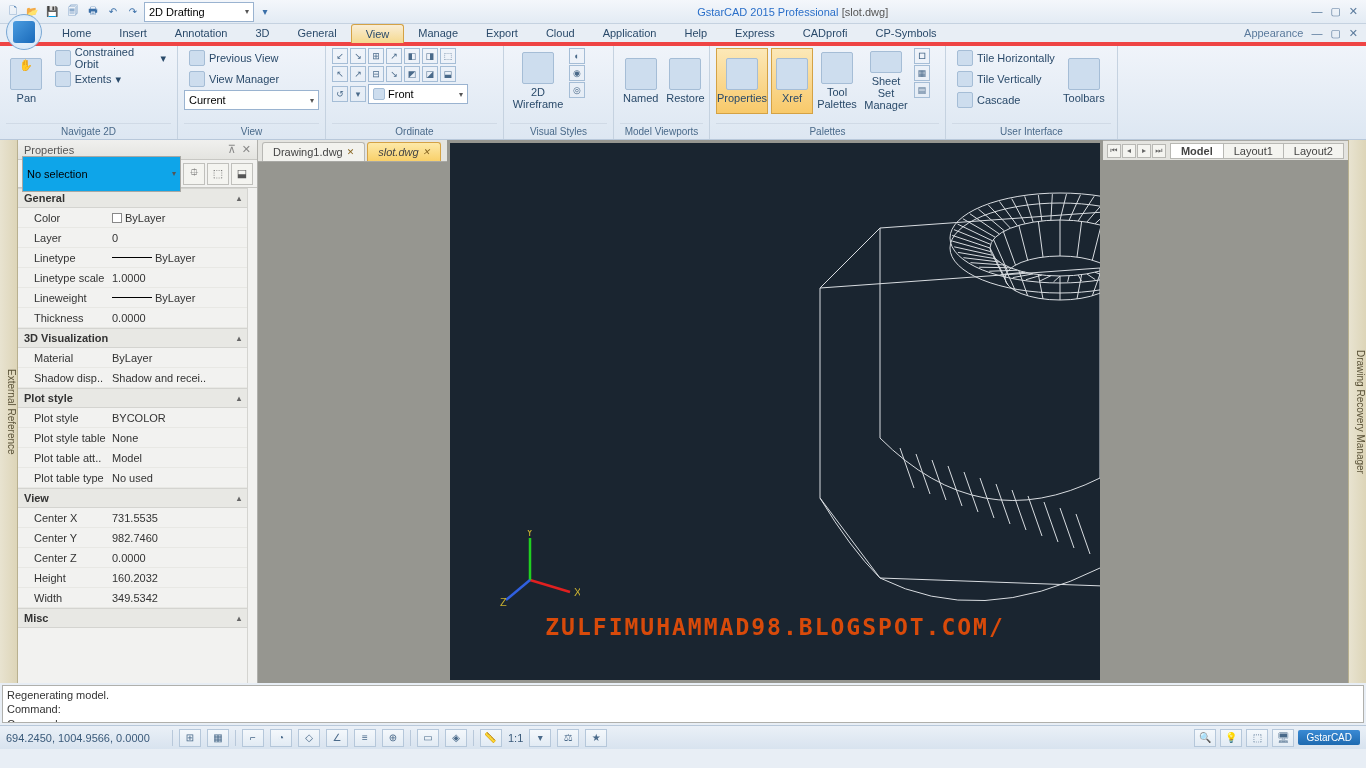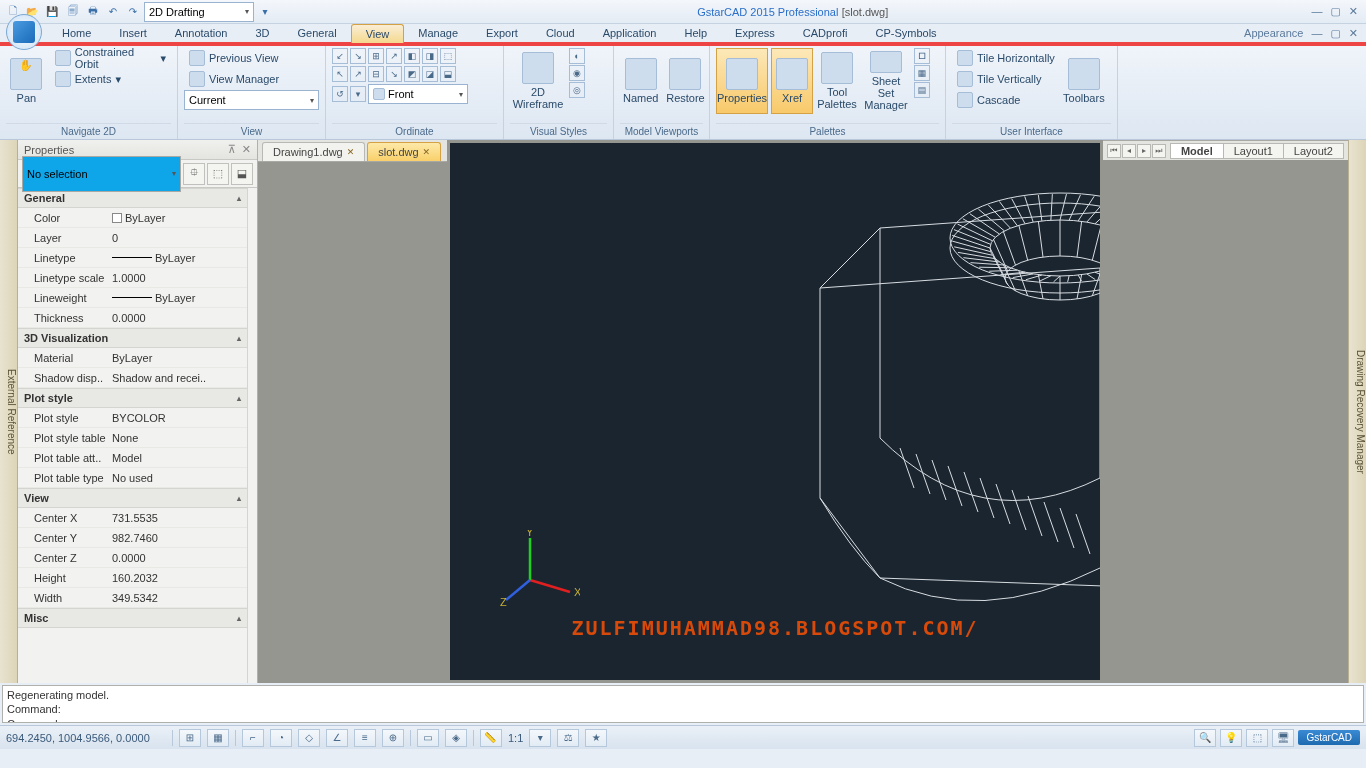--- a/index.html
+++ b/index.html
@@ -41,25 +41,25 @@
 .pcat::after{content:"▴";margin-left:auto;font-size:8px;color:#666;}
 .prow{display:flex;border-bottom:1px solid #e8e8e4;height:20px;align-items:center;}
 .pkey{width:90px;padding-left:16px;color:#333;overflow:hidden;white-space:nowrap;text-overflow:ellipsis;}
 .pval{flex:1;padding-left:4px;color:#333;display:flex;align-items:center;gap:3px;overflow:hidden;white-space:nowrap;}
 .pval .swatch{width:10px;height:10px;border:1px solid #888;background:#fff;}
 .pval .line{width:40px;height:1px;background:#000;}
 .scrollbar-v{width:10px;background:#f2f2f0;border-left:1px solid #d4d4d0;}
 .canvas-area{flex:1;display:flex;background:#969690;}
 .doctabs{height:22px;background:#e4e4e0;display:flex;align-items:flex-end;padding:0 4px;border-bottom:1px solid #a8a8a4;}
 .doctab{padding:3px 10px;background:#f2f2ee;border:1px solid #b8b8b4;border-bottom:none;margin-right:2px;border-radius:3px 3px 0 0;display:flex;align-items:center;gap:4px;color:#444;}
-.doctab.active{background:linear-gradient(to bottom,#fde9a8,#f9d06a);border-color:#d4a245;}
+.doctab.active{background:linear-gradient(to bottom,#fde9a8,#f9d06a);border-color:#d4a245;font-style:italic;}
 .doctab .close{font-size:9px;color:#886622;}
 .canvas{flex:1;background:#1a2530;margin:3px;position:relative;overflow:hidden;}
 .axis-widget{position:absolute;left:50px;bottom:70px;width:80px;height:80px;}
-.watermark{position:absolute;bottom:40px;left:50%;transform:translateX(-50%);color:#d84a0a;font-family:monospace;font-size:20px;letter-spacing:2px;font-weight:bold;}
+.watermark{position:absolute;bottom:40px;left:50%;transform:translateX(-50%);color:#d84a0a;font-family:monospace;font-size:23px;letter-spacing:2px;font-weight:bold;}
 .ltabs{height:20px;background:#e4e4e0;display:flex;align-items:center;padding:0 4px;gap:0;border-top:1px solid #a8a8a4;}
 .ltab-nav{width:14px;height:14px;border:1px solid #b8b8b4;background:#f4f4f0;display:flex;align-items:center;justify-content:center;font-size:8px;color:#666;margin-right:1px;}
 .ltab{padding:1px 10px;background:#f4f4f0;border:1px solid #b8b8b4;margin-left:-1px;color:#444;}
 .ltab.active{background:#fff;font-weight:bold;}
 .cmdline{height:38px;background:#fff;border:1px solid #b0b0ac;margin:2px;padding:2px 4px;font-family:"Courier New",monospace;font-size:11px;color:#333;overflow:hidden;}
 .cmdline .crow{display:block;line-height:1.3;}
 .statusbar{height:24px;background:linear-gradient(to bottom,#eaf0f7,#d8e3ef);border-top:1px solid #b8c8da;display:flex;align-items:center;padding:0 6px;gap:6px;color:#3a5a7a;font-size:10px;}
 .sb-btn{width:22px;height:18px;border:1px solid #b5c7da;background:linear-gradient(to bottom,#f4f8fc,#e2ebf4);display:flex;align-items:center;justify-content:center;font-size:10px;color:#4a6a8a;}
 .sb-sep{width:1px;height:16px;background:#b8c8da;}
 .sb-right{margin-left:auto;display:flex;align-items:center;gap:4px;}

